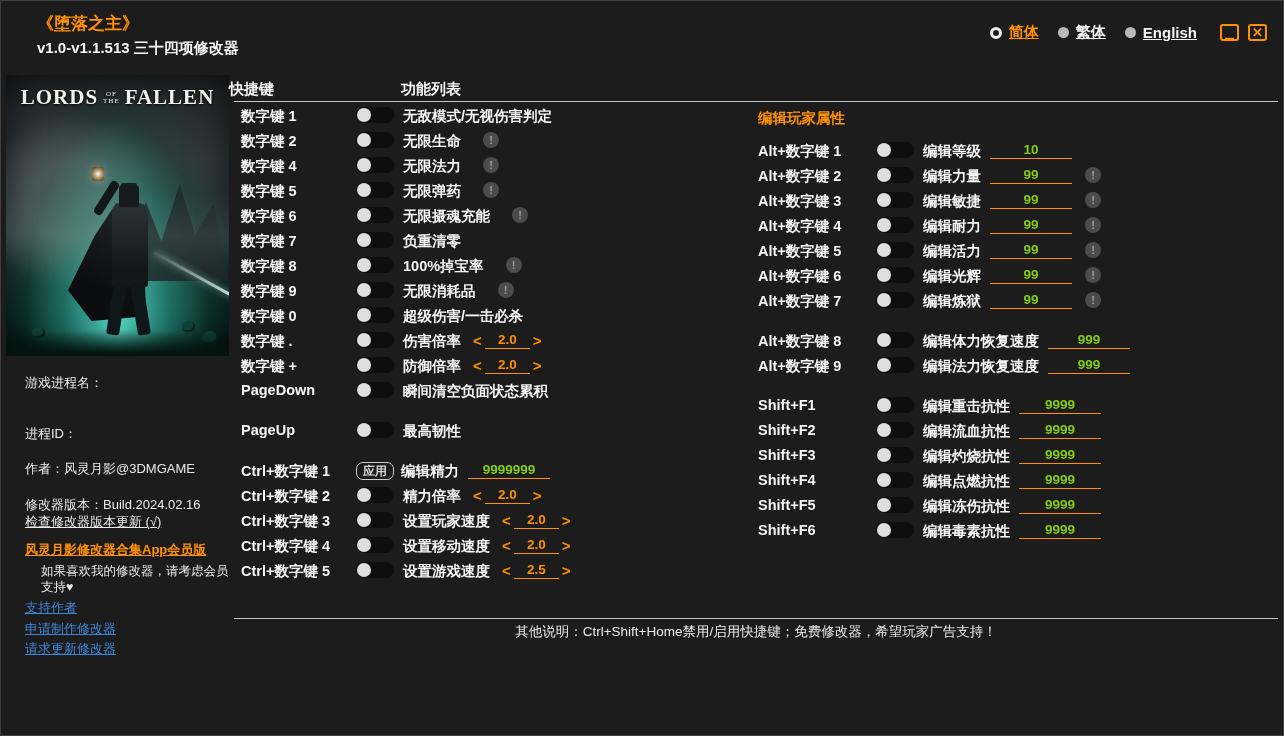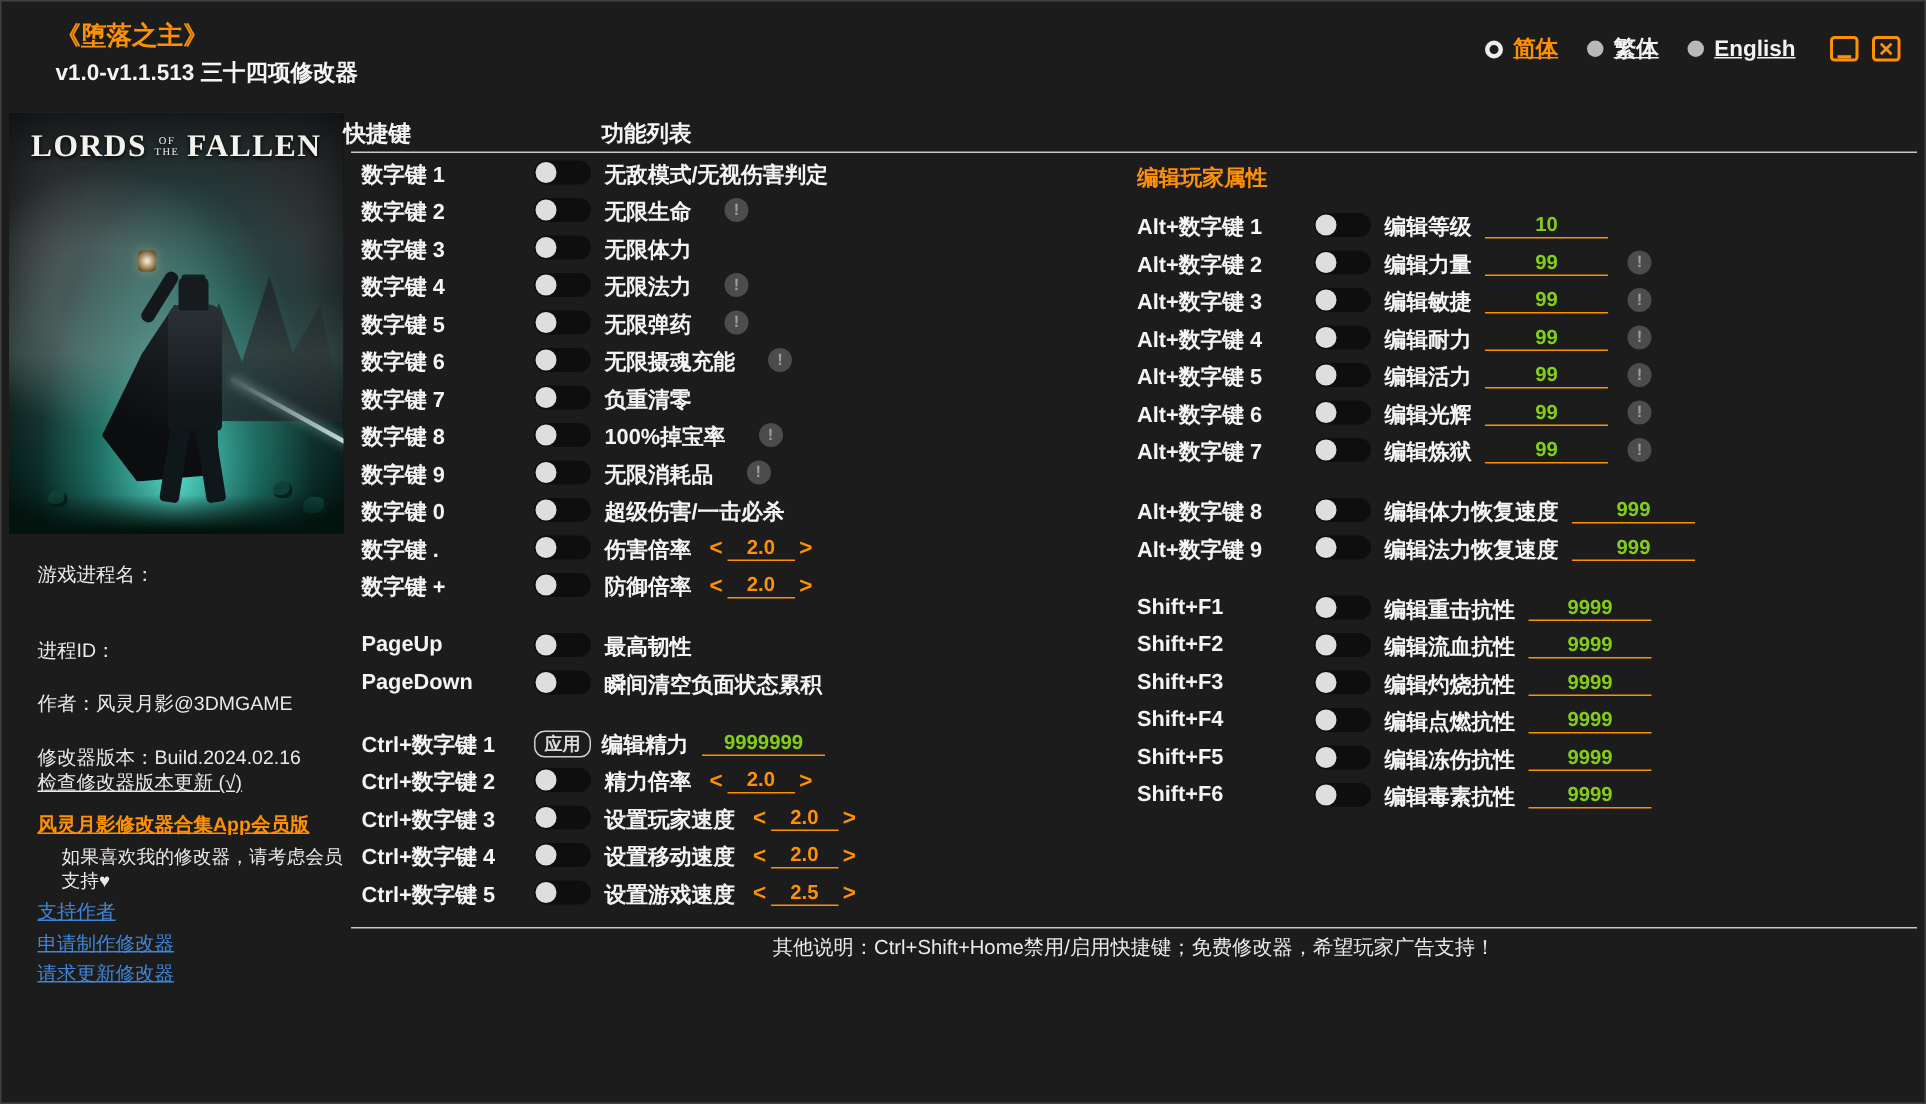--- a/index.html
+++ b/index.html
@@ -193,27 +193,20 @@
       </div>
       <div class="row">
         <span class="hotkey">数字键 2</span>
         <div class="toggle">
           <div class="knob"></div>
         </div>
         <span class="flabel">无限生命</span>
         <span class="warn">!</span>
       </div>
       <div class="row">
-        <span class="hotkey">数字键 3</span>
-        <div class="toggle">
-          <div class="knob"></div>
-        </div>
-        <span class="flabel">无限体力</span>
-      </div>
-      <div class="row">
         <span class="hotkey">数字键 4</span>
         <div class="toggle">
           <div class="knob"></div>
         </div>
         <span class="flabel">无限法力</span>
         <span class="warn">!</span>
       </div>
       <div class="row">
         <span class="hotkey">数字键 5</span>
         <div class="toggle">
@@ -272,34 +265,34 @@
       </div>
       <div class="row">
         <span class="hotkey">数字键 +</span>
         <div class="toggle">
           <div class="knob"></div>
         </div>
         <span class="flabel">防御倍率</span>
         <span class="step">&lt;</span>
         <span class="sval">2.0</span>
         <span class="step">&gt;</span>
+      </div>
+      <div class="row">
+        <span class="hotkey">PageDown</span>
+        <div class="toggle">
+          <div class="knob"></div>
+        </div>
+        <span class="flabel">瞬间清空负面状态累积</span>
       </div>
       <div class="row gap">
         <span class="hotkey">PageUp</span>
         <div class="toggle">
           <div class="knob"></div>
         </div>
         <span class="flabel">最高韧性</span>
-      </div>
-      <div class="row">
-        <span class="hotkey">PageDown</span>
-        <div class="toggle">
-          <div class="knob"></div>
-        </div>
-        <span class="flabel">瞬间清空负面状态累积</span>
       </div>
       <div class="row gap">
         <span class="hotkey">Ctrl+数字键 1</span>
         <button class="apply">应用</button>
         <span class="flabel">编辑精力</span>
         <span class="ival">9999999</span>
       </div>
       <div class="row">
         <span class="hotkey">Ctrl+数字键 2</span>
         <div class="toggle">

